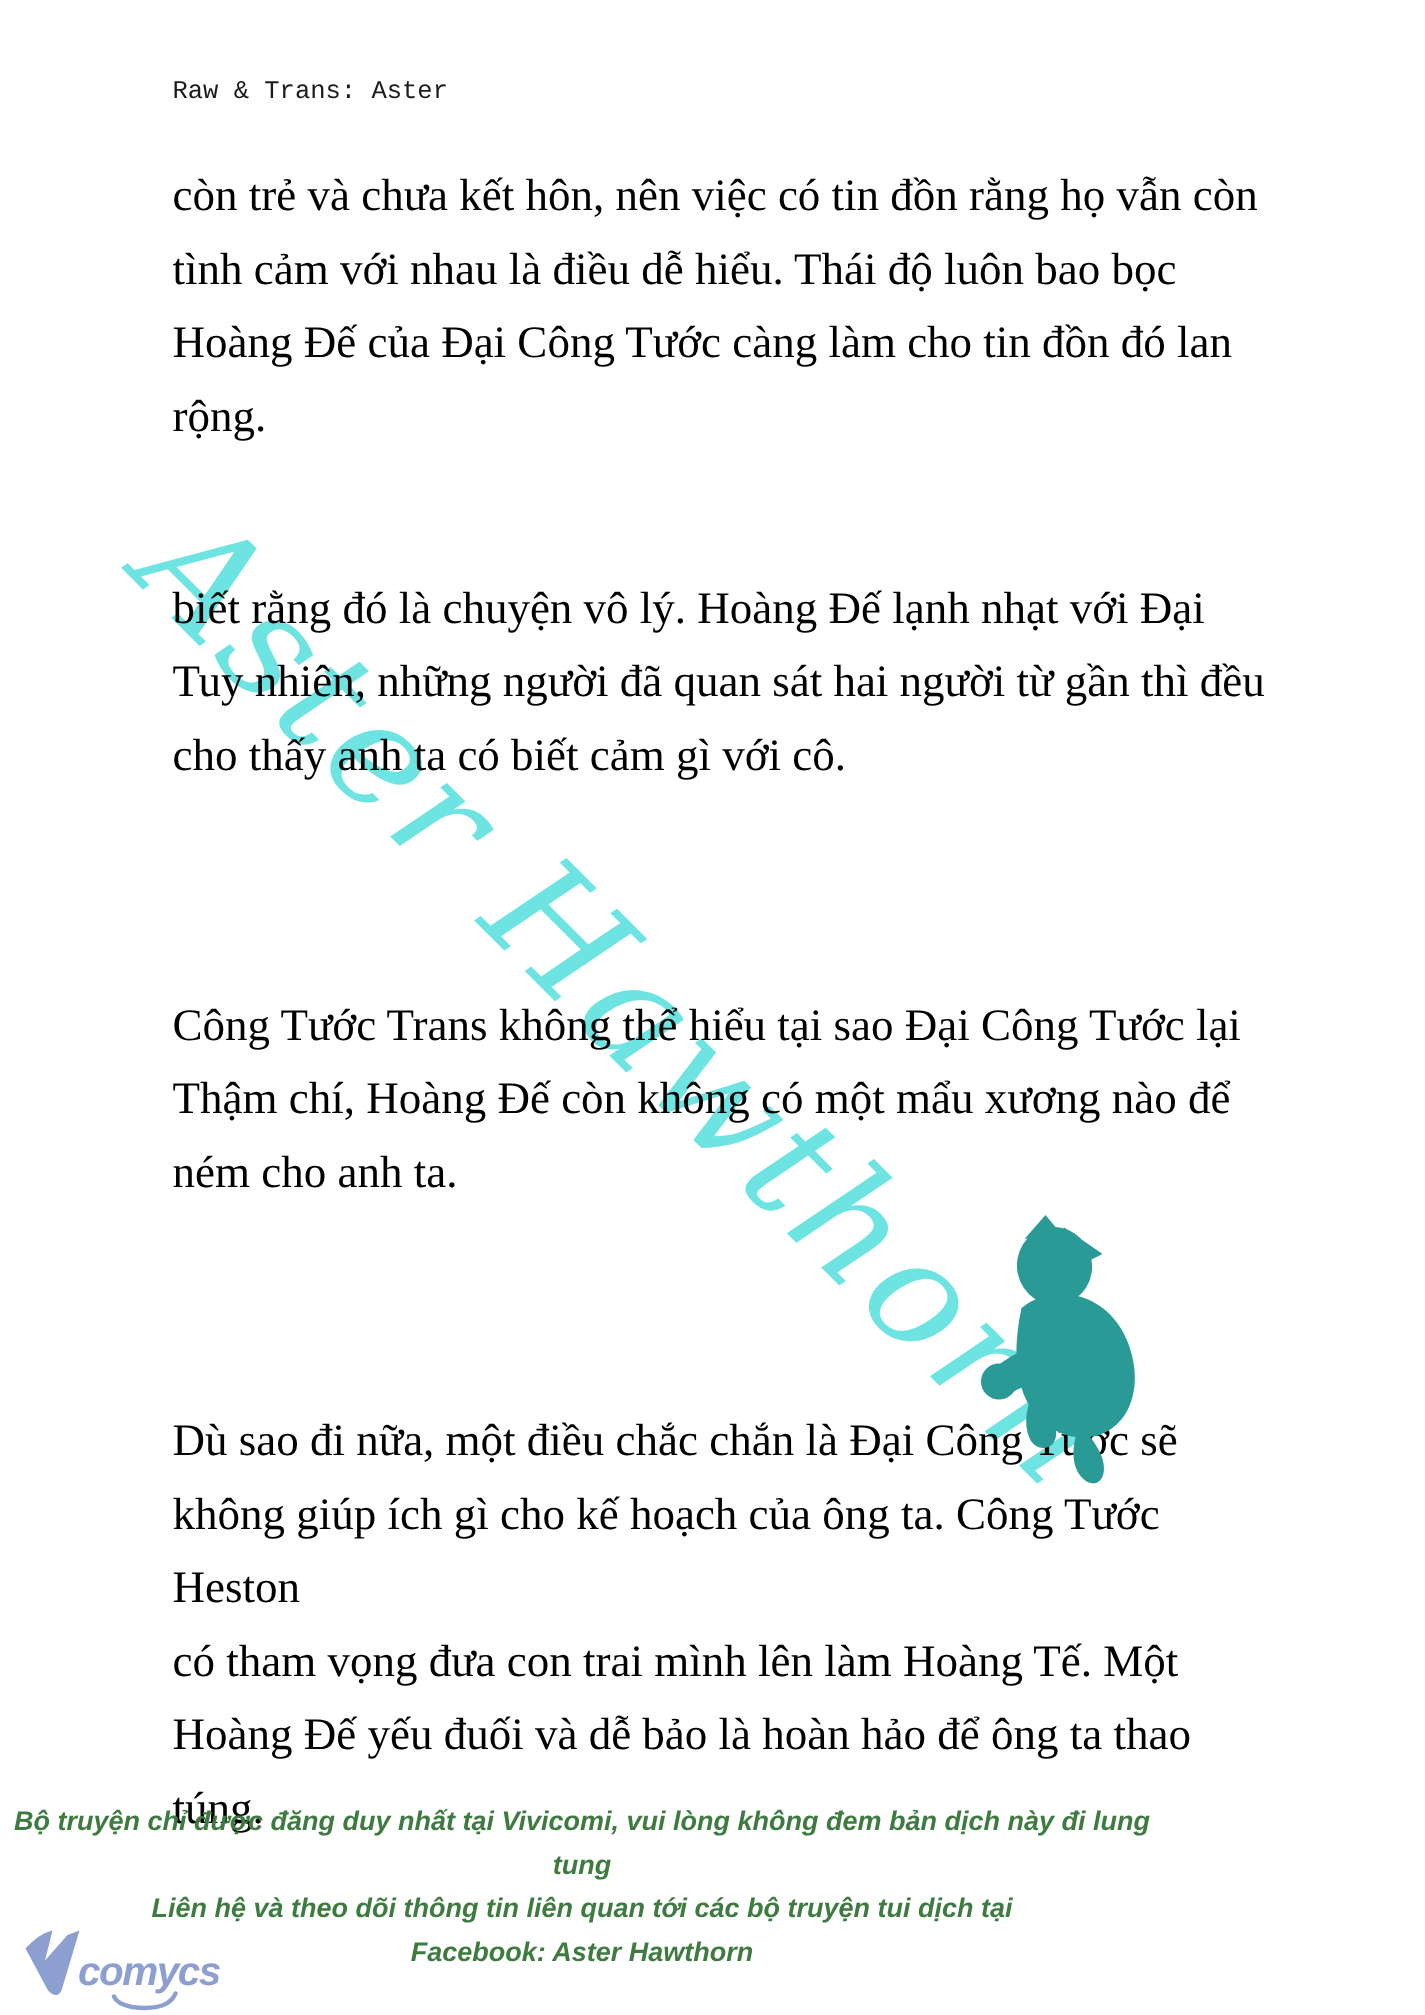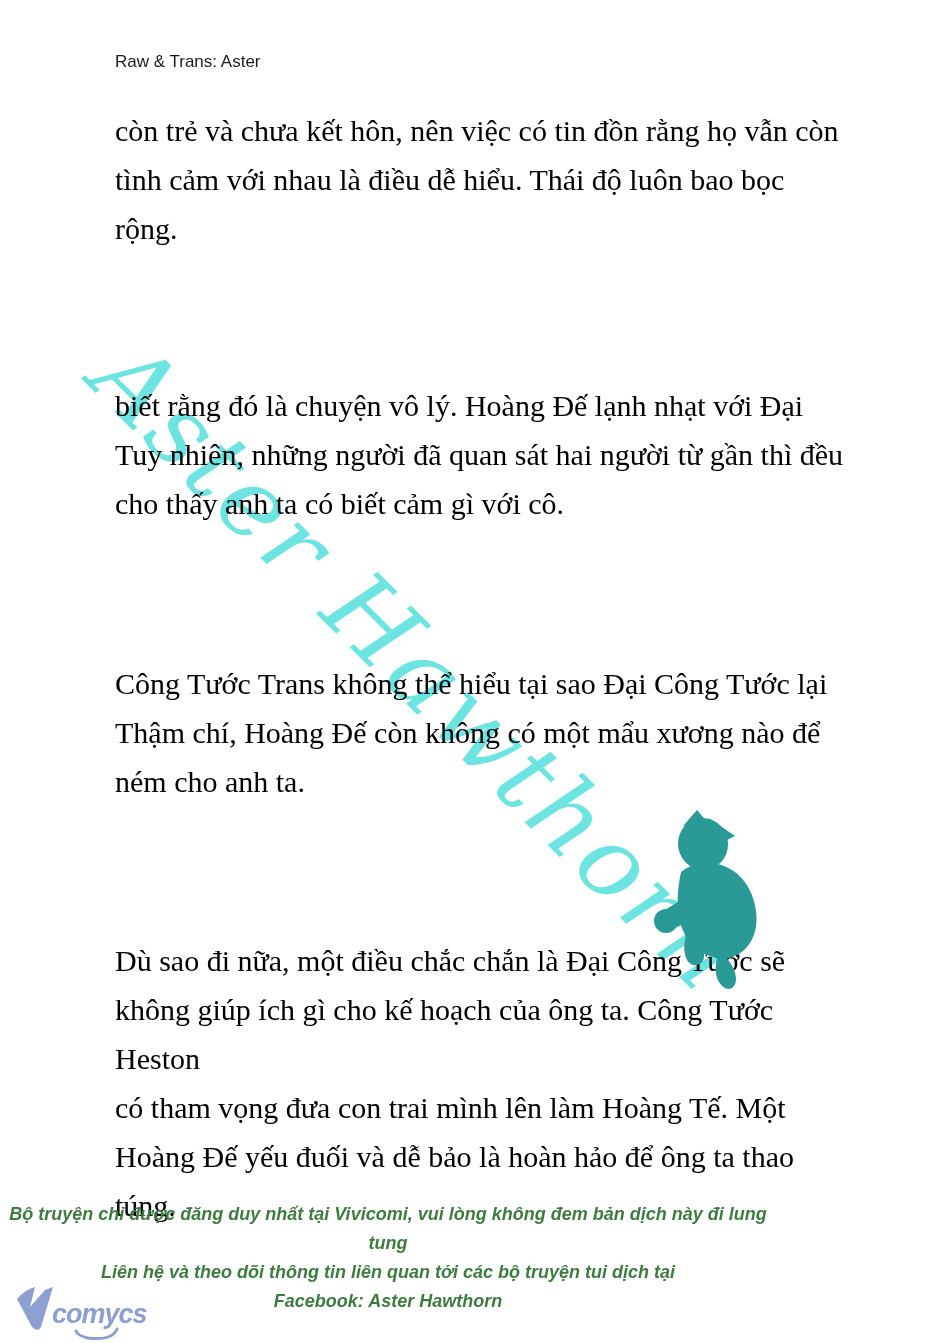--- a/index.html
+++ b/index.html
@@ -1,18 +1,18 @@
 <!DOCTYPE html>
 <html><head>
 <meta charset="utf-8">
 <style>
   html,body{margin:0;padding:0;background:#ffffff;}
   .page{position:relative;width:950px;height:1343px;background:#ffffff;overflow:hidden;
         font-family:"Liberation Serif",serif;}
-  .credit{position:absolute;left:115px;top:52px;font-family:Liberation Sans, sans-serif;
+  .credit{position:absolute;left:115px;top:52px;font-family:Liberation Mono, monospace;
           font-size:17px;color:#1b1b1b;z-index:3;}
   .watermark{position:absolute;left:152px;top:318px;z-index:1;
              font-family:"DejaVu Serif",serif;font-style:italic;
              font-size:100px;letter-spacing:4px;color:#6ee4e2;white-space:nowrap;
              transform:rotate(45deg);transform-origin:0 0;user-select:none;}
   .para{position:absolute;left:115px;width:730px;z-index:2;
         font-size:30px;line-height:49px;color:#000000;}
   .p1{top:106px;}
   .p2{top:381px;}
   .p3{top:659px;}
@@ -28,20 +28,21 @@
 
 <div class="page">
 
   <div class="credit">Raw &amp; Trans: Aster</div>
 
   <div class="watermark">Aster Hawthorn</div>
 
   <div class="para p1">
     <div>còn trẻ và chưa kết hôn, nên việc có tin đồn rằng họ vẫn còn</div>
     <div>tình cảm với nhau là điều dễ hiểu. Thái độ luôn bao bọc</div>
+    <div>Hoàng Đế của Đại Công Tước càng làm cho tin đồn đó lan</div>
     <div>rộng.</div>
   </div>
 
   <div class="para p2">
     <div>biết rằng đó là chuyện vô lý. Hoàng Đế lạnh nhạt với Đại</div>
     <div>Tuy nhiên, những người đã quan sát hai người từ gần thì đều</div>
     <div>cho thấy anh ta có biết cảm gì với cô.</div>
   </div>
 
   <div class="para p3">

